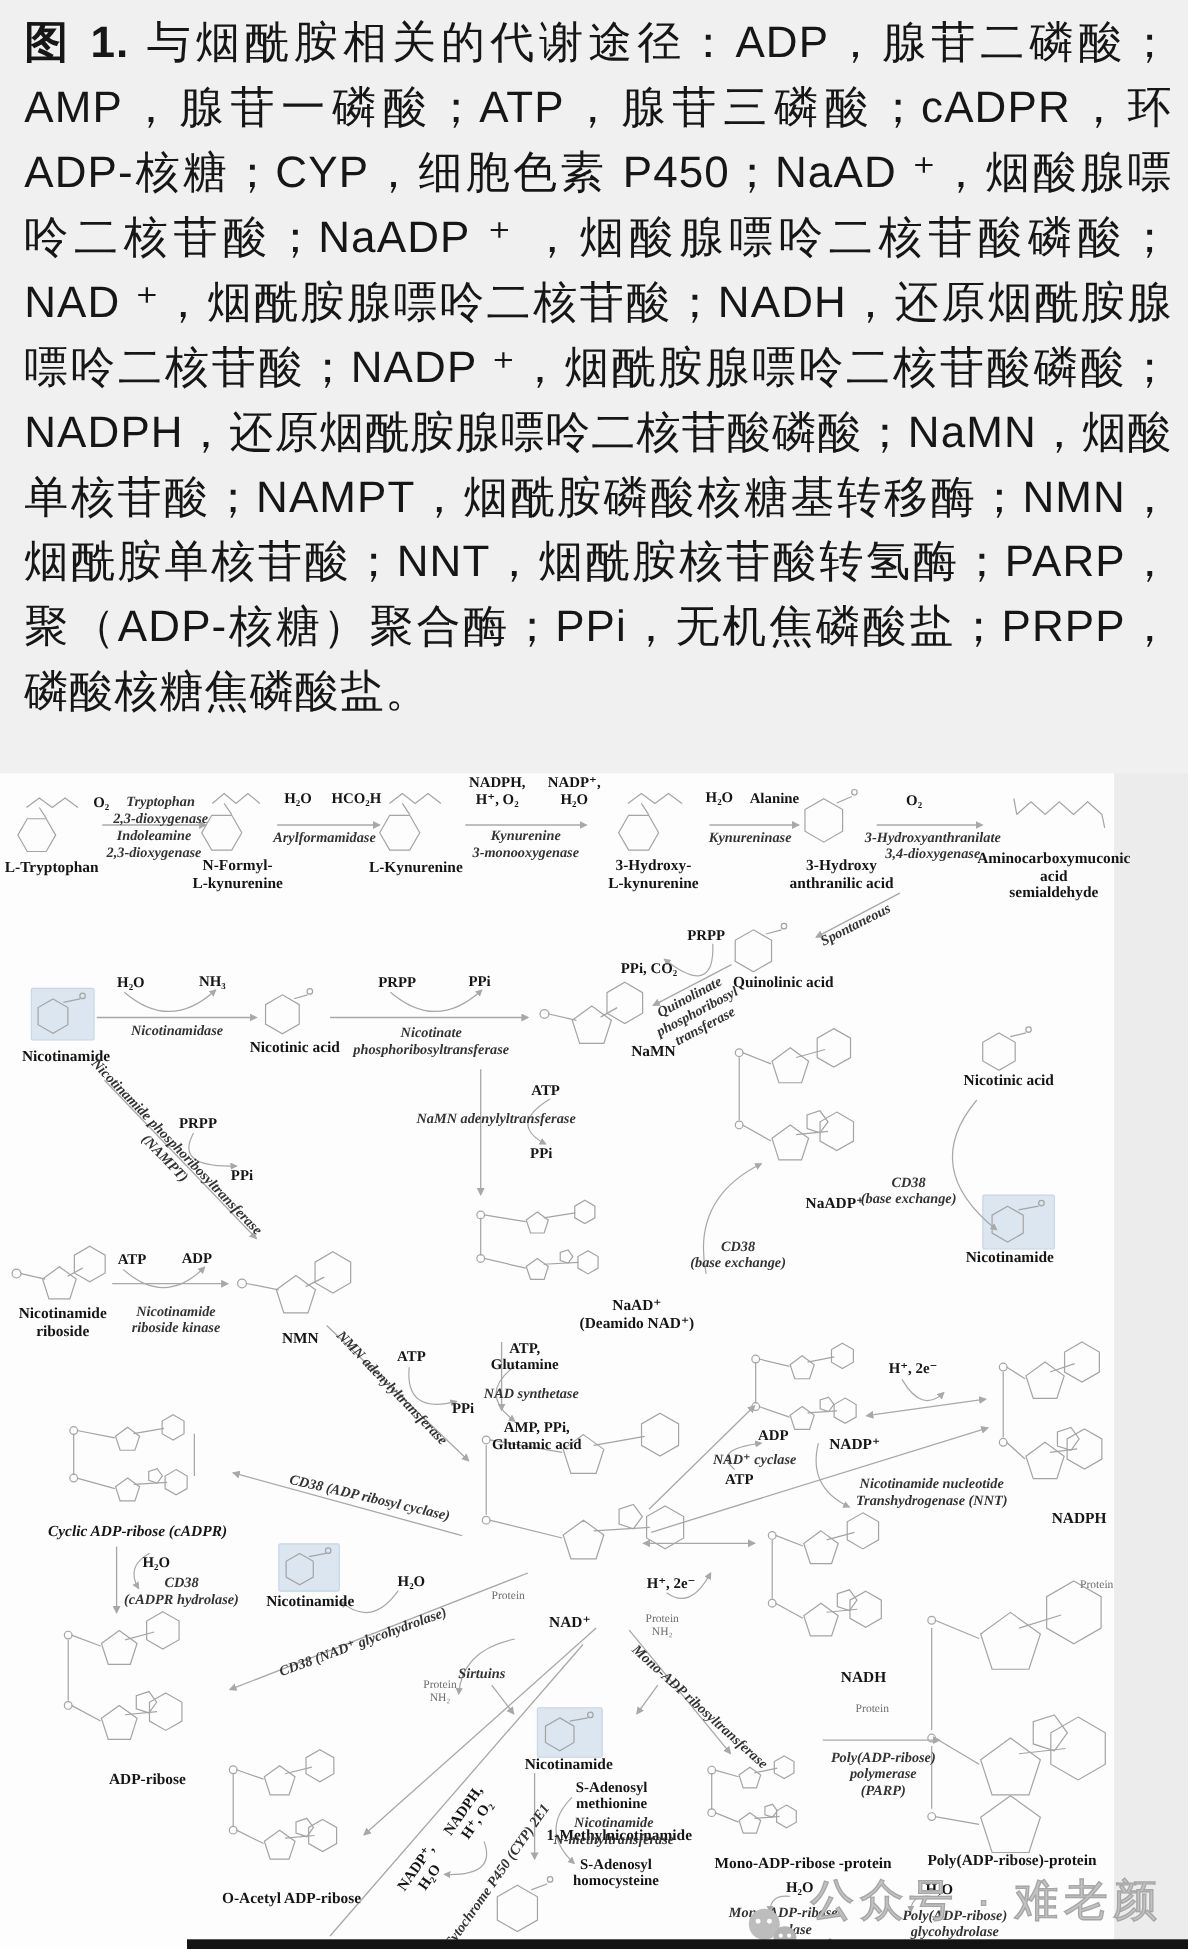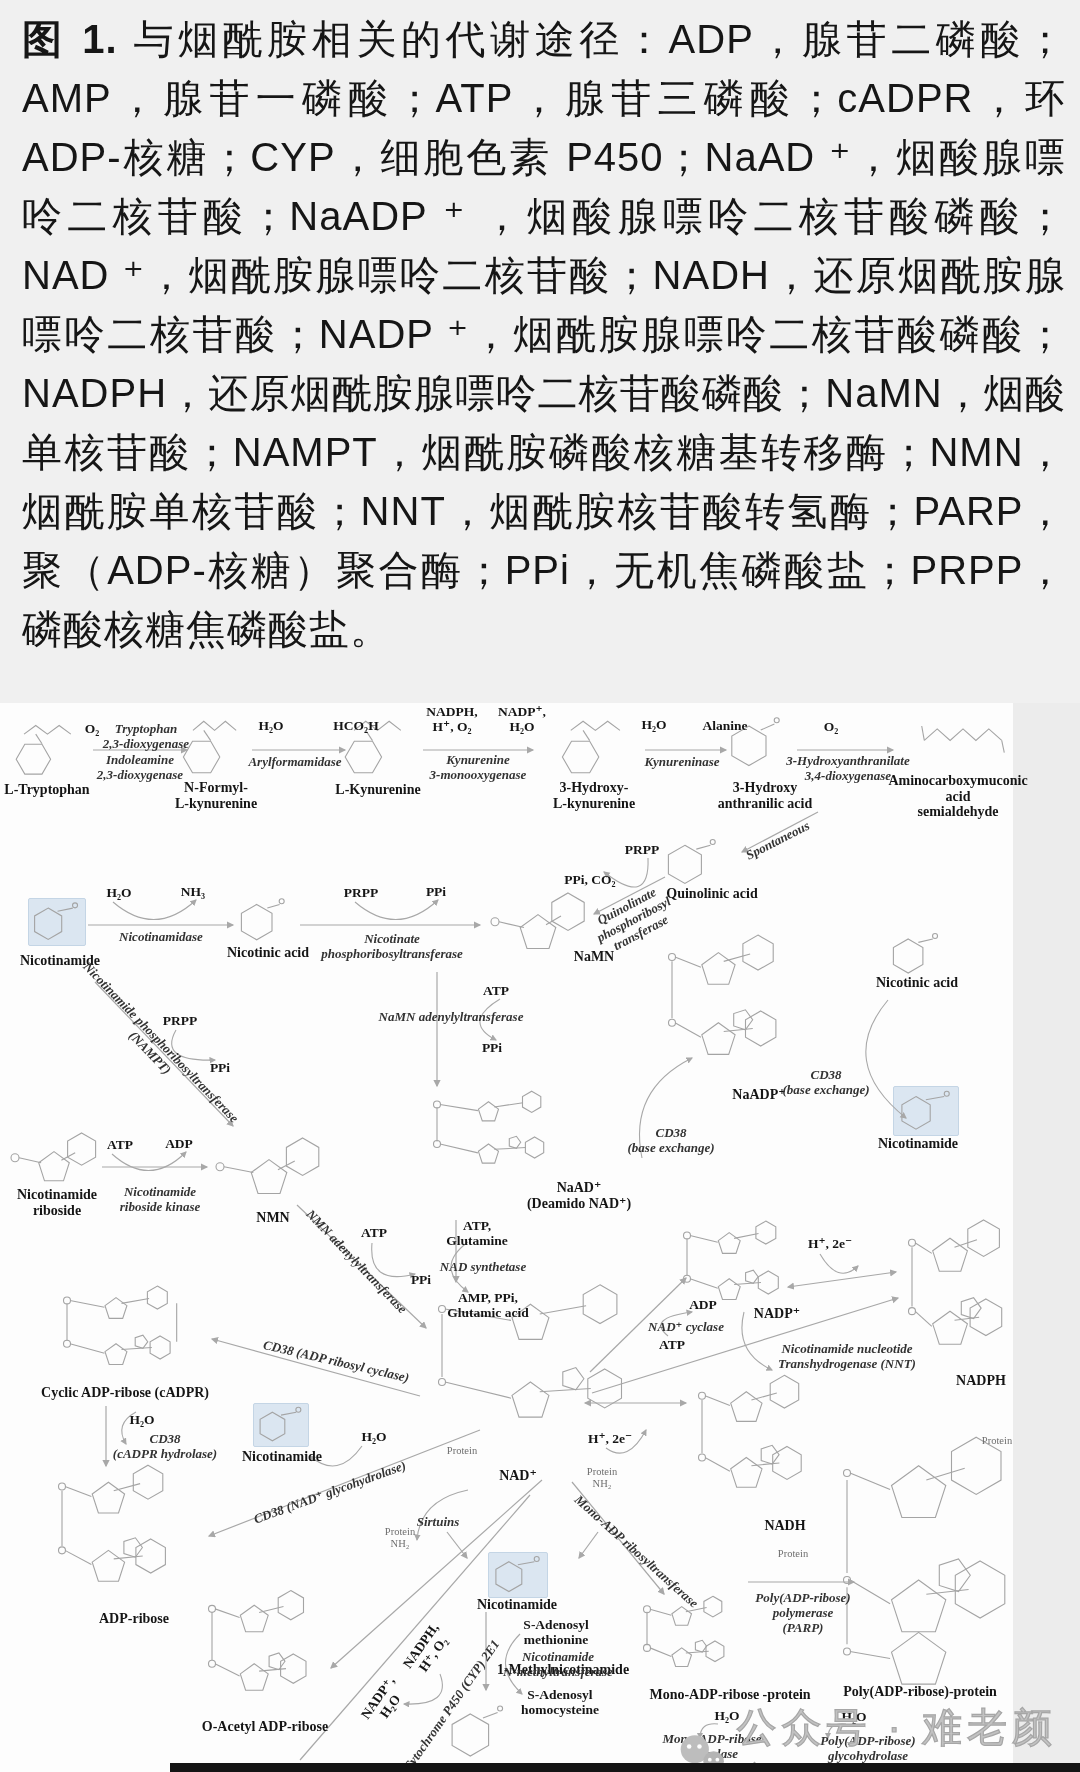--- a/index.html
+++ b/index.html
@@ -316,21 +316,21 @@
       <div class="lbl mol" style="left: 918px; top: 1144px; transform: translate(-50%, -50%);">Nicotinamide</div>
       <div class="lbl mol" style="left: 57px; top: 1203px; transform: translate(-50%, -50%);">Nicotinamide
 riboside</div>
       <div class="lbl mol" style="left: 273px; top: 1218px; transform: translate(-50%, -50%);">NMN</div>
       <div class="lbl mol" style="left: 556px; top: 1196px; transform: translate(-50%, -50%); margin-left: 23px;">NaAD⁺
 (Deamido NAD⁺)</div>
       <div class="lbl mol" style="left: 777px; top: 1314px; transform: translate(-50%, -50%);">NADP⁺</div>
       <div class="lbl mol" style="left: 981px; top: 1381px; transform: translate(-50%, -50%);">NADPH</div>
       <div class="lbl mol" style="left: 518px; top: 1460px; transform: translate(-50%, -50%); margin-top: 16px;">NAD⁺</div>
       <div class="lbl mol" style="left: 785px; top: 1526px; transform: translate(-50%, -50%);">NADH</div>
-      <div class="lbl mol" style="left: 125px; top: 1393px; transform: translate(-50%, -50%);">Cyclic ADP-ribose (cADPR)</div>
+      <div class="lbl mol" style="left: 125px; top: 1393px; transform: translate(-50%, -50%); font-style: italic;">Cyclic ADP-ribose (cADPR)</div>
       <div class="lbl mol" style="left: 282px; top: 1457px; transform: translate(-50%, -50%);">Nicotinamide</div>
       <div class="lbl mol" style="left: 134px; top: 1619px; transform: translate(-50%, -50%);">ADP-ribose</div>
       <div class="lbl mol" style="left: 265px; top: 1727px; transform: translate(-50%, -50%);">O-Acetyl ADP-ribose</div>
       <div class="lbl mol" style="left: 517px; top: 1605px; transform: translate(-50%, -50%);">Nicotinamide</div>
       <div class="lbl mol" style="left: 563px; top: 1670px; transform: translate(-50%, -50%);">1-Methylnicotinamide</div>
       <div class="lbl mol" style="left: 730px; top: 1695px; transform: translate(-50%, -50%);">Mono-ADP-ribose -protein</div>
       <div class="lbl mol" style="left: 920px; top: 1692px; transform: translate(-50%, -50%);">Poly(ADP-ribose)-protein</div>
       <div class="lbl enz" style="left: 146px; top: 737px; transform: translate(-50%, -50%);">Tryptophan
 2,3-dioxygenase</div>
       <div class="lbl enz" style="left: 140px; top: 768px; transform: translate(-50%, -50%);">Indoleamine
@@ -373,27 +373,27 @@
       <div class="lbl enz" style="left: 803px; top: 1613px; transform: translate(-50%, -50%);">Poly(ADP-ribose)
 polymerase
 (PARP)</div>
       <div class="lbl enz" style="left: 712px; top: 1747px; transform: translate(-50%, -50%);">Mono-ADP-ribose
 hydrolase</div>
       <div class="lbl enz" style="left: 868px; top: 1749px; transform: translate(-50%, -50%);">Poly(ADP-ribose)
 glycohydrolase</div>
       <div class="lbl enz" style="left: 452px; top: 1706px; transform: translate(-50%, -50%) rotate(-55deg);">Cytochrome P450 (CYP) 2E1</div>
       <div class="lbl cof" style="left: 92px; top: 729px; transform: translate(-50%, -50%);">O₂</div>
       <div class="lbl cof" style="left: 271px; top: 726px; transform: translate(-50%, -50%);">H₂O</div>
-      <div class="lbl cof" style="left: 324px; top: 726px; transform: translate(-50%, -50%); margin-left: 32px;">HCO₂H</div>
+      <div class="lbl cof" style="left: 324px; top: 726px; transform: translate(-50%, -50%);">HCO₂H</div>
       <div class="lbl cof" style="left: 452px; top: 719px; transform: translate(-50%, -50%);">NADPH,
 H⁺, O₂</div>
       <div class="lbl cof" style="left: 522px; top: 719px; transform: translate(-50%, -50%);">NADP⁺,
 H₂O</div>
       <div class="lbl cof" style="left: 654px; top: 725px; transform: translate(-50%, -50%);">H₂O</div>
-      <div class="lbl cof" style="left: 725px; top: 726px; transform: translate(-50%, -50%); font-family: Liberation Serif, serif;">Alanine</div>
+      <div class="lbl cof" style="left: 704px; top: 726px; transform: translate(-50%, -50%); font-family: Liberation Serif, serif;">Alanine</div>
       <div class="lbl cof" style="left: 831px; top: 727px; transform: translate(-50%, -50%);">O₂</div>
       <div class="lbl cof" style="left: 642px; top: 850px; transform: translate(-50%, -50%);">PRPP</div>
       <div class="lbl cof" style="left: 590px; top: 880px; transform: translate(-50%, -50%);">PPi, CO₂</div>
       <div class="lbl cof" style="left: 119px; top: 893px; transform: translate(-50%, -50%);">H₂O</div>
       <div class="lbl cof" style="left: 193px; top: 892px; transform: translate(-50%, -50%);">NH₃</div>
       <div class="lbl cof" style="left: 361px; top: 893px; transform: translate(-50%, -50%);">PRPP</div>
       <div class="lbl cof" style="left: 436px; top: 892px; transform: translate(-50%, -50%);">PPi</div>
       <div class="lbl cof" style="left: 180px; top: 1021px; transform: translate(-50%, -50%);">PRPP</div>
       <div class="lbl cof" style="left: 220px; top: 1068px; transform: translate(-50%, -50%);">PPi</div>
       <div class="lbl cof" style="left: 496px; top: 991px; transform: translate(-50%, -50%);">ATP</div>

